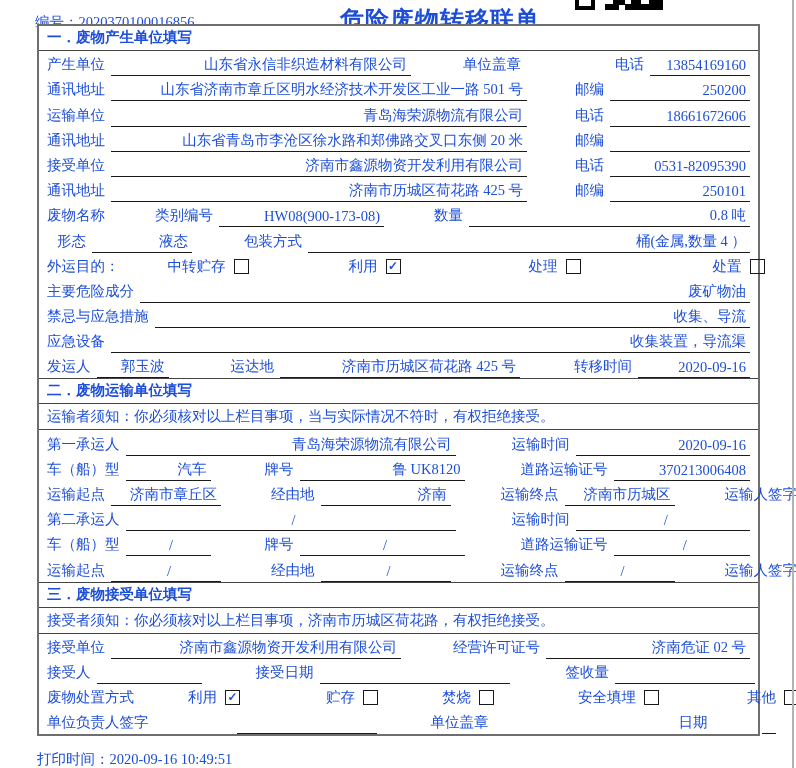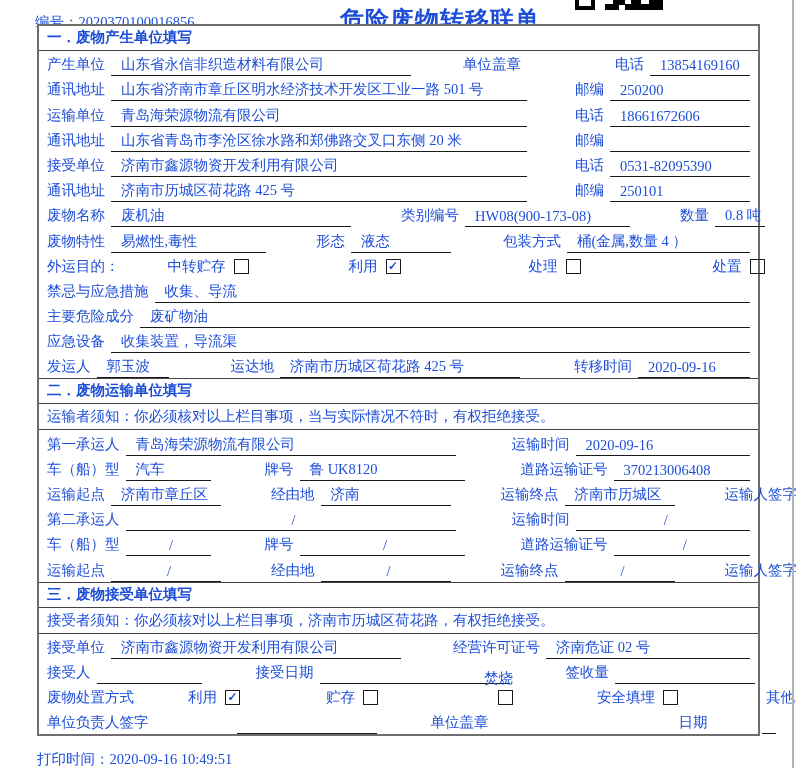--- a/index.html
+++ b/index.html
@@ -20,21 +20,21 @@
              font-size:14.5px;line-height:17px;padding:3px 8px 4px;border-bottom:1.4px solid #444;}
   section + section .sec-title{border-top:1.4px solid #444;}
   .note{font-size:14.5px;line-height:17px;padding:4px 8px;border-bottom:1.2px solid #444;}
   .row{display:flex;align-items:flex-end;height:25.2px;padding:0 8px;box-sizing:border-box;gap:40px;}
   .fld{display:flex;align-items:flex-end;white-space:nowrap;}
   .fld.grow{flex:1;}
   .lbl{padding-bottom:2px;}
   .val{border-bottom:1.2px solid #1a1a1a;padding:0 4px 1px 10px;min-height:17px;
        box-sizing:border-box;overflow:hidden;}
   .val.grow{flex:1;}
-  .lbl + .val{margin-left:6px;}
+  .lbl + .val{margin-left:6px;text-align:right;}
   .box{width:13px;height:13px;border:1.6px solid #1a1a1a;margin-left:8px;margin-bottom:4px;
        font-size:12px;line-height:12px;text-align:center;font-weight:bold;cursor:pointer;}
   
   .print-time{position:absolute;left:37px;top:750px;font-size:14.5px;white-space:nowrap;}
 </style>
 </head>
 <body>
 
 <div class="page">
 
@@ -116,36 +116,31 @@
               <span class="val" style="width: 416px;">济南市历城区荷花路 425 号</span>
             </span>
             <span class="fld grow" style="margin-left: 8px;">
               <span class="lbl">邮编</span>
               <span class="val grow">250101</span>
             </span>
           </div>
           <div class="row">
             <span class="fld">
               <span class="lbl">废物名称</span>
-              <span class="val" style="width: 240px;">废机油</span>
             </span>
             <span class="fld" style="margin-left: 10px;">
               <span class="lbl">类别编号</span>
               <span class="val" style="width: 165px;">HW08(900-173-08)</span>
             </span>
             <span class="fld grow" style="margin-left: 10px;">
               <span class="lbl">数量</span>
               <span class="val grow">0.8 吨</span>
             </span>
           </div>
           <div class="row">
-            <span class="fld">
-              <span class="lbl">废物特性</span>
-              <span class="val" style="width: 155px;">易燃性,毒性</span>
-            </span>
             <span class="fld" style="margin-left: 10px;">
               <span class="lbl">形态</span>
               <span class="val" style="width: 100px;">液态</span>
             </span>
             <span class="fld grow" style="margin-left: 12px;">
               <span class="lbl">包装方式</span>
               <span class="val grow">桶(金属,数量 4 ）</span>
             </span>
           </div>
           <div class="row">
@@ -164,28 +159,28 @@
               <span class="lbl">处理</span>
               <span class="box"></span>
             </span>
             <span class="fld" style="margin-left: 92px;">
               <span class="lbl">处置</span>
               <span class="box"></span>
             </span>
           </div>
           <div class="row">
             <span class="fld grow">
+              <span class="lbl">主要危险成分</span>
+              <span class="val grow">废矿物油</span>
+            </span>
+          </div>
+          <div class="row">
+            <span class="fld grow">
               <span class="lbl">禁忌与应急措施</span>
               <span class="val grow">收集、导流</span>
-            </span>
-          </div>
-          <div class="row">
-            <span class="fld grow">
-              <span class="lbl">主要危险成分</span>
-              <span class="val grow">废矿物油</span>
             </span>
           </div>
           <div class="row">
             <span class="fld grow">
               <span class="lbl">应急设备</span>
               <span class="val grow">收集装置，导流渠</span>
             </span>
           </div>
           <div class="row">
             <span class="fld">
@@ -326,21 +321,21 @@
               <span class="lbl">废物处置方式</span>
             </span>
             <span class="fld" style="margin-left: 14px;">
               <span class="lbl">利用</span>
               <span class="box ck">✓</span>
             </span>
             <span class="fld" style="margin-left: 46px;">
               <span class="lbl">贮存</span>
               <span class="box"></span>
             </span>
-            <span class="fld" style="margin-left: 66px; flex-direction: column;">
+            <span class="fld" style="margin-left: 24px;">
               <span class="lbl">焚烧</span>
               <span class="box"></span>
             </span>
             <span class="fld" style="margin-left: 44px;">
               <span class="lbl">安全填埋</span>
               <span class="box"></span>
             </span>
             <span class="fld" style="margin-left: 48px;">
               <span class="lbl">其他</span>
               <span class="box"></span>

